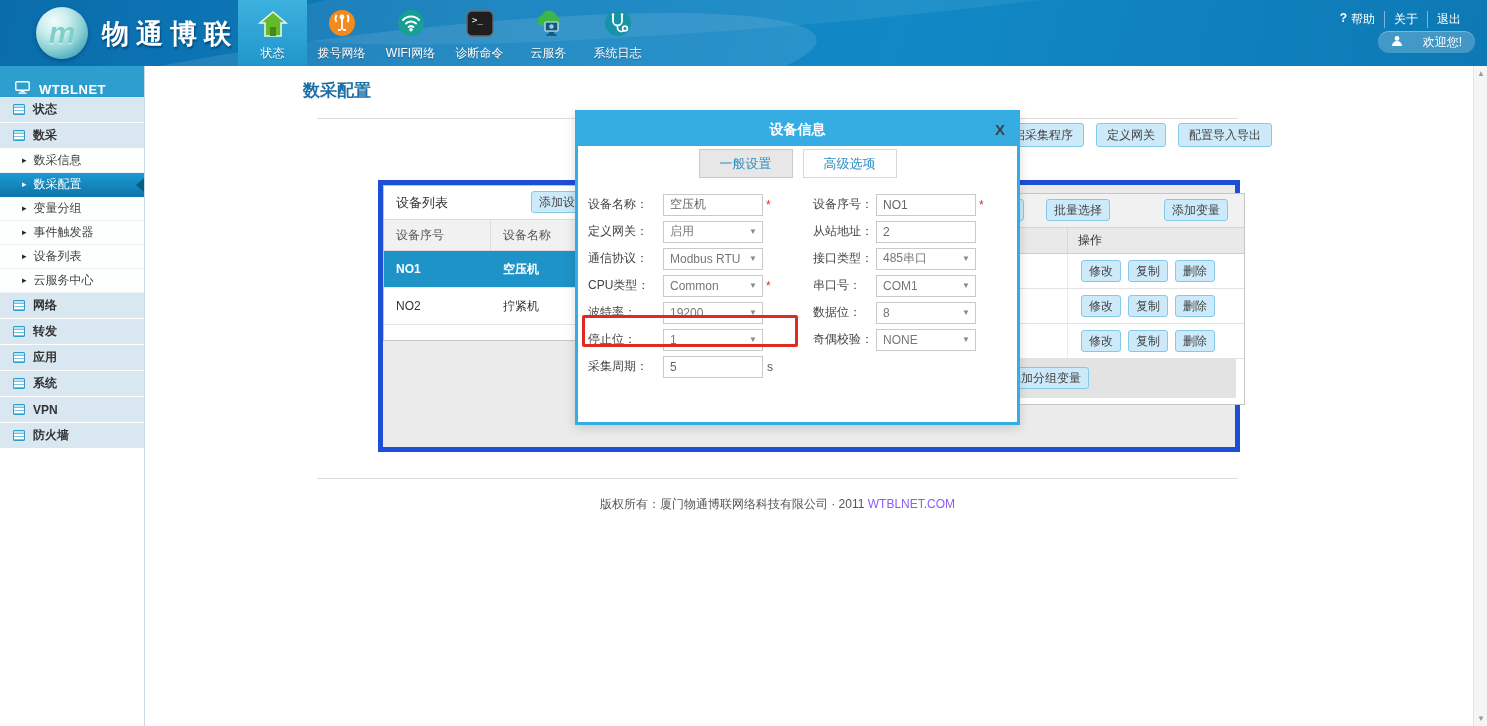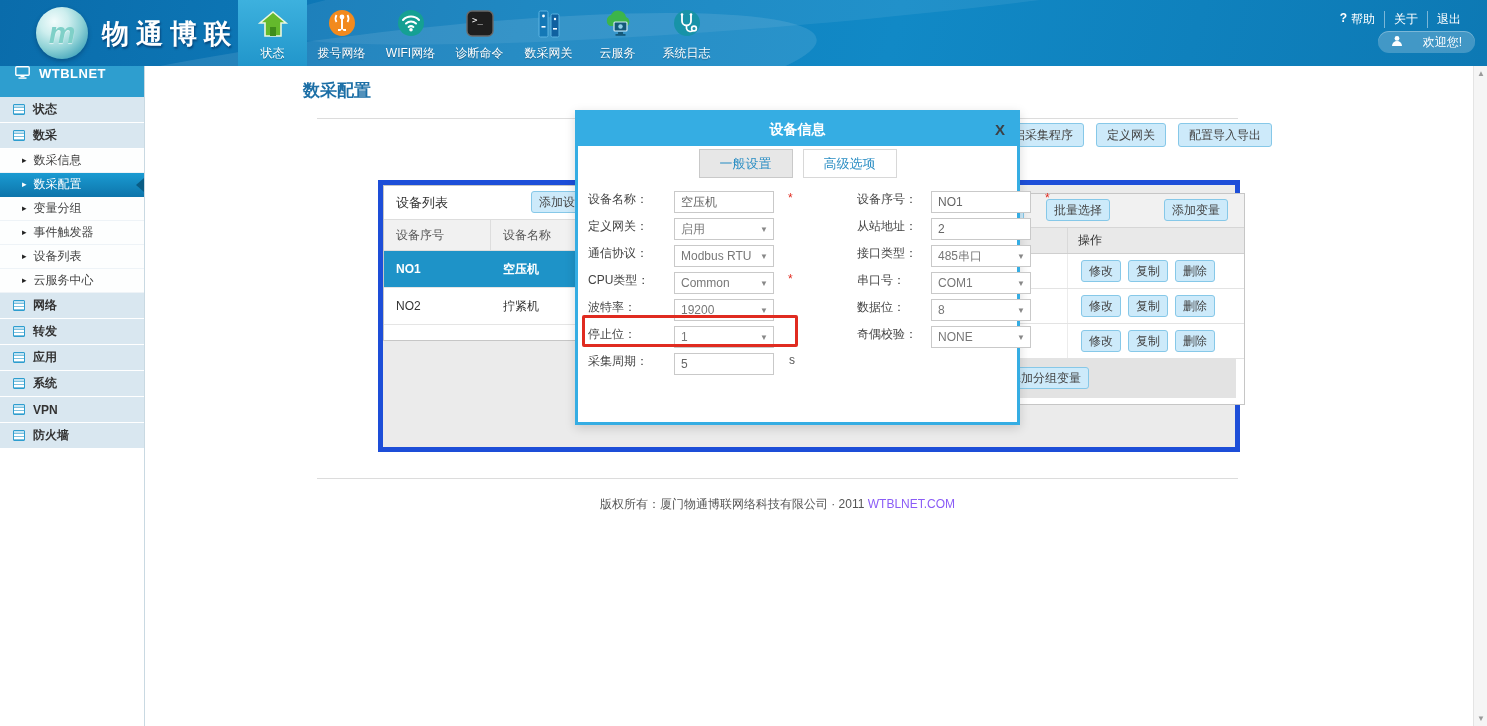--- a/index.html
+++ b/index.html
@@ -35,21 +35,21 @@
   .hlink:last-child { border-right:none; padding-right:0; }
   .qmark { font-weight:700; }
   .welcome-pill { position:absolute; right:12px; top:31px; height:22px; padding:0 13px;
     border-radius:11px; background:rgba(255,255,255,.22); display:flex; align-items:center; gap:20px;
     color:#fff; font-size:12px; cursor:pointer; box-shadow:inset 0 1px 0 rgba(255,255,255,.3); }
 
   
   #sidebar { position:absolute; left:0; top:66px; width:145px; height:660px; background:#fff;
     border-right:1px solid #c9d9e2; z-index:5; }
   .brand { height:31px; background:#2e9ecf; color:#fff; font-size:13px; font-weight:700;
-    display:flex; align-items:flex-start; gap:9px; padding-left:15px; letter-spacing:.5px; }
+    display:flex; align-items:flex-end; gap:9px; padding-left:15px; letter-spacing:.5px; }
   .side-item { height:26px; background:#d9e7f0; border-bottom:1px solid #fff; display:flex;
     align-items:center; gap:8px; padding-left:13px; font-size:12px; font-weight:700; color:#333; cursor:pointer; }
   .list-ico { width:12px; height:11px; border:1px solid #2e9ecf; background:
       linear-gradient(#bfe2f2 0 2px, transparent 2px) ,
       repeating-linear-gradient(#fff 0 2px, #7cc0de 2px 3px); border-radius:1px; flex:none; }
   .side-sub { height:24px; background:#fdfefe; border-bottom:1px solid #eef3f7; display:flex;
     align-items:center; gap:7px; padding-left:22px; font-size:12px; color:#444; cursor:pointer; position:relative; }
   .caret { font-size:9px; color:#222; line-height:1; }
   .side-sub.active { background:linear-gradient(#1a9bd2,#0e76ac); color:#fff; border-bottom:1px solid #0e76ac; }
   .side-sub.active .caret { color:#fff; }
@@ -109,21 +109,21 @@
     border:3px solid #35ade3; z-index:30; box-shadow:0 3px 10px rgba(0,0,0,.15); }
   .m-title { height:33px; background:#35ade3; color:#fff; font-size:14px; font-weight:700;
     text-align:center; line-height:33px; position:relative; }
   .m-close { position:absolute; right:12px; top:0; line-height:33px; color:#3c4146; font-weight:700;
     font-size:15px; cursor:pointer; }
   .m-tabs { height:32px; display:flex; justify-content:center; align-items:flex-end; gap:10px; }
   .m-tab { width:94px; height:29px; display:flex; align-items:center; justify-content:center;
     font-size:13px; color:#2d8fc4; cursor:pointer; border:1px solid #d8d8d8; background:#fff; }
   .m-tab.active { background:#e7e7e7; border-color:#c9c9c9; }
   .m-form { position:absolute; left:0; top:78px; width:439px; }
-  .f-row { height:27px; display:flex; align-items:flex-start; position:relative;gap:11px; }
+  .f-row { height:27px; display:flex; align-items:center; position:relative; }
   .f-label { width:85px; padding-left:10px; font-size:12px; color:#444; flex:none; }
   .f-label2 { width:77px; padding-left:14px; font-size:12px; color:#444; flex:none; }
   .f-box { width:100px; height:22px; border:1px solid #c9c9c9; background:#fff; font-size:12px;
     color:#777; display:flex; align-items:center; padding-left:6px; position:relative; flex:none; }
   .f-box .dd { position:absolute; right:5px; font-size:8px; color:#888; }
   input.f-box { font-family:inherit; color:#666; }
   .req { color:#e02b20; font-size:12px; margin-left:3px; width:8px; flex:none; }
   .noreq { width:8px; margin-left:3px; flex:none; }
   .gap { width:25px; flex:none; }
   .suffix { font-size:12px; color:#555; margin-left:4px; }
@@ -187,33 +187,20 @@
       <span class="nav-ico">
         <svg width="32" height="32" viewBox="0 0 32 32">
             <rect x="3" y="3" width="26" height="25" rx="5" fill="#1e1e1e" stroke="#6a6a6a" stroke-width="1.4"></rect>
             <text x="8" y="15" fill="#fff" font-size="9" font-family="monospace">&gt;_</text>
           </svg>
       </span>
       <span class="nav-label">诊断命令</span>
     </div>
     <div class="nav-item">
       <span class="nav-ico">
-        <svg width="32" height="32" viewBox="0 0 32 32">
-            <rect x="6" y="3" width="9" height="26" rx="1.5" fill="#1478b6" stroke="#5db4e2" stroke-width="1"></rect>
-            <rect x="18" y="6" width="8" height="23" rx="1.5" fill="#1061a0" stroke="#5db4e2" stroke-width="1"></rect>
-            <circle cx="10.5" cy="8" r="1.4" fill="#fff"></circle>
-            <circle cx="22" cy="11" r="1.2" fill="#fff"></circle>
-            <rect x="8.5" y="18" width="4" height="1.6" fill="#fff"></rect>
-            <rect x="20" y="20" width="4" height="1.6" fill="#fff"></rect>
-          </svg>
-      </span>
-      <span class="nav-label">数采网关</span>
-    </div>
-    <div class="nav-item">
-      <span class="nav-ico">
         <svg width="34" height="32" viewBox="0 0 34 32">
             <path d="M9 18 a6 6 0 0 1 1-11 a8 8 0 0 1 15 2 a5 5 0 0 1 1 9 Z" fill="#3cb54a"></path>
             <rect x="13" y="14" width="13" height="9" rx="1" fill="#14597a" stroke="#cfe9f5" stroke-width="1.2"></rect>
             <circle cx="19.5" cy="18.5" r="2.2" fill="#8fd0ea"></circle>
             <rect x="17" y="24" width="5" height="2" fill="#14597a"></rect>
             <rect x="14.5" y="26" width="10" height="1.8" fill="#14597a"></rect>
           </svg>
       </span>
       <span class="nav-label">云服务</span>
     </div>

